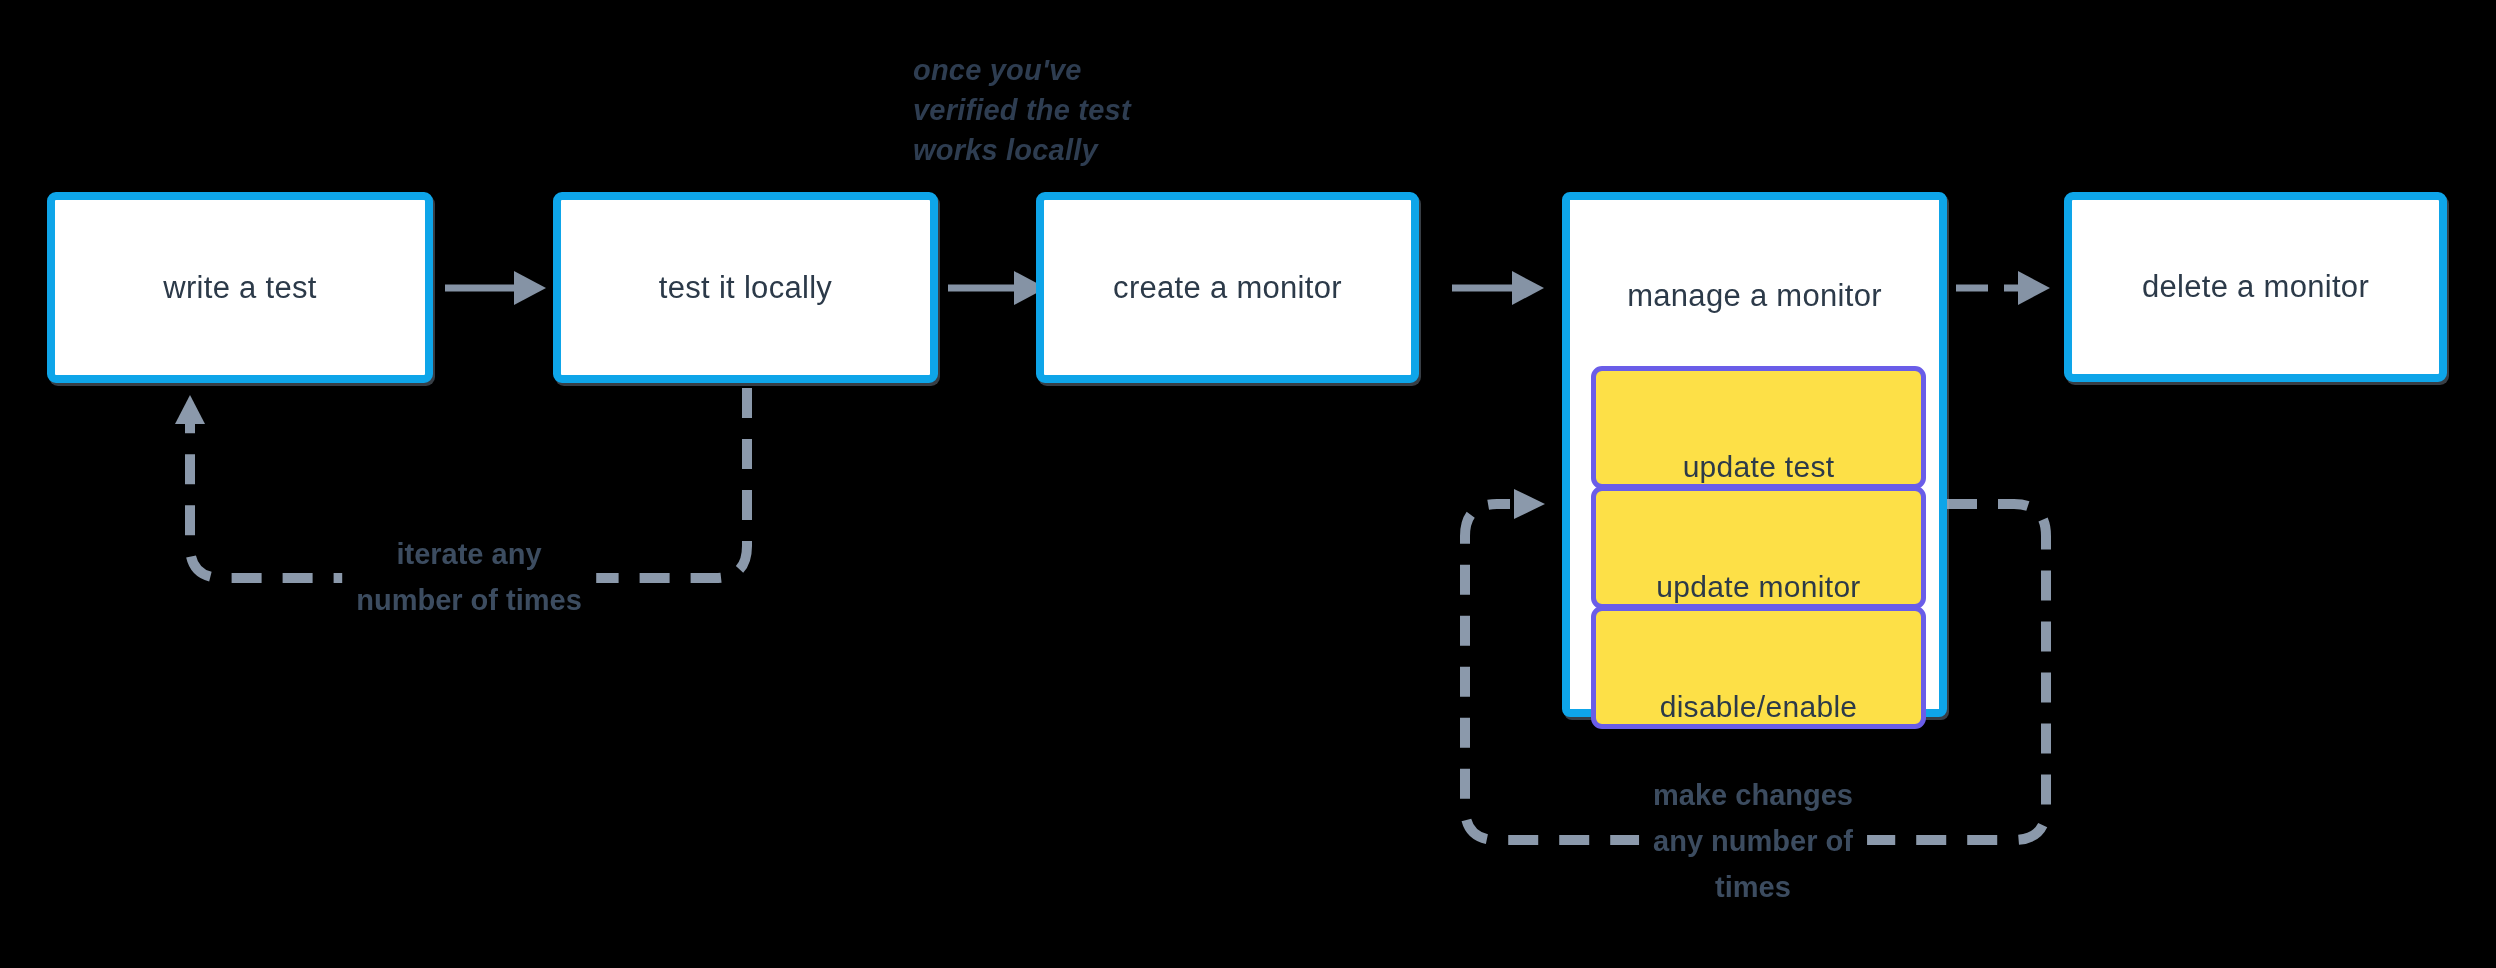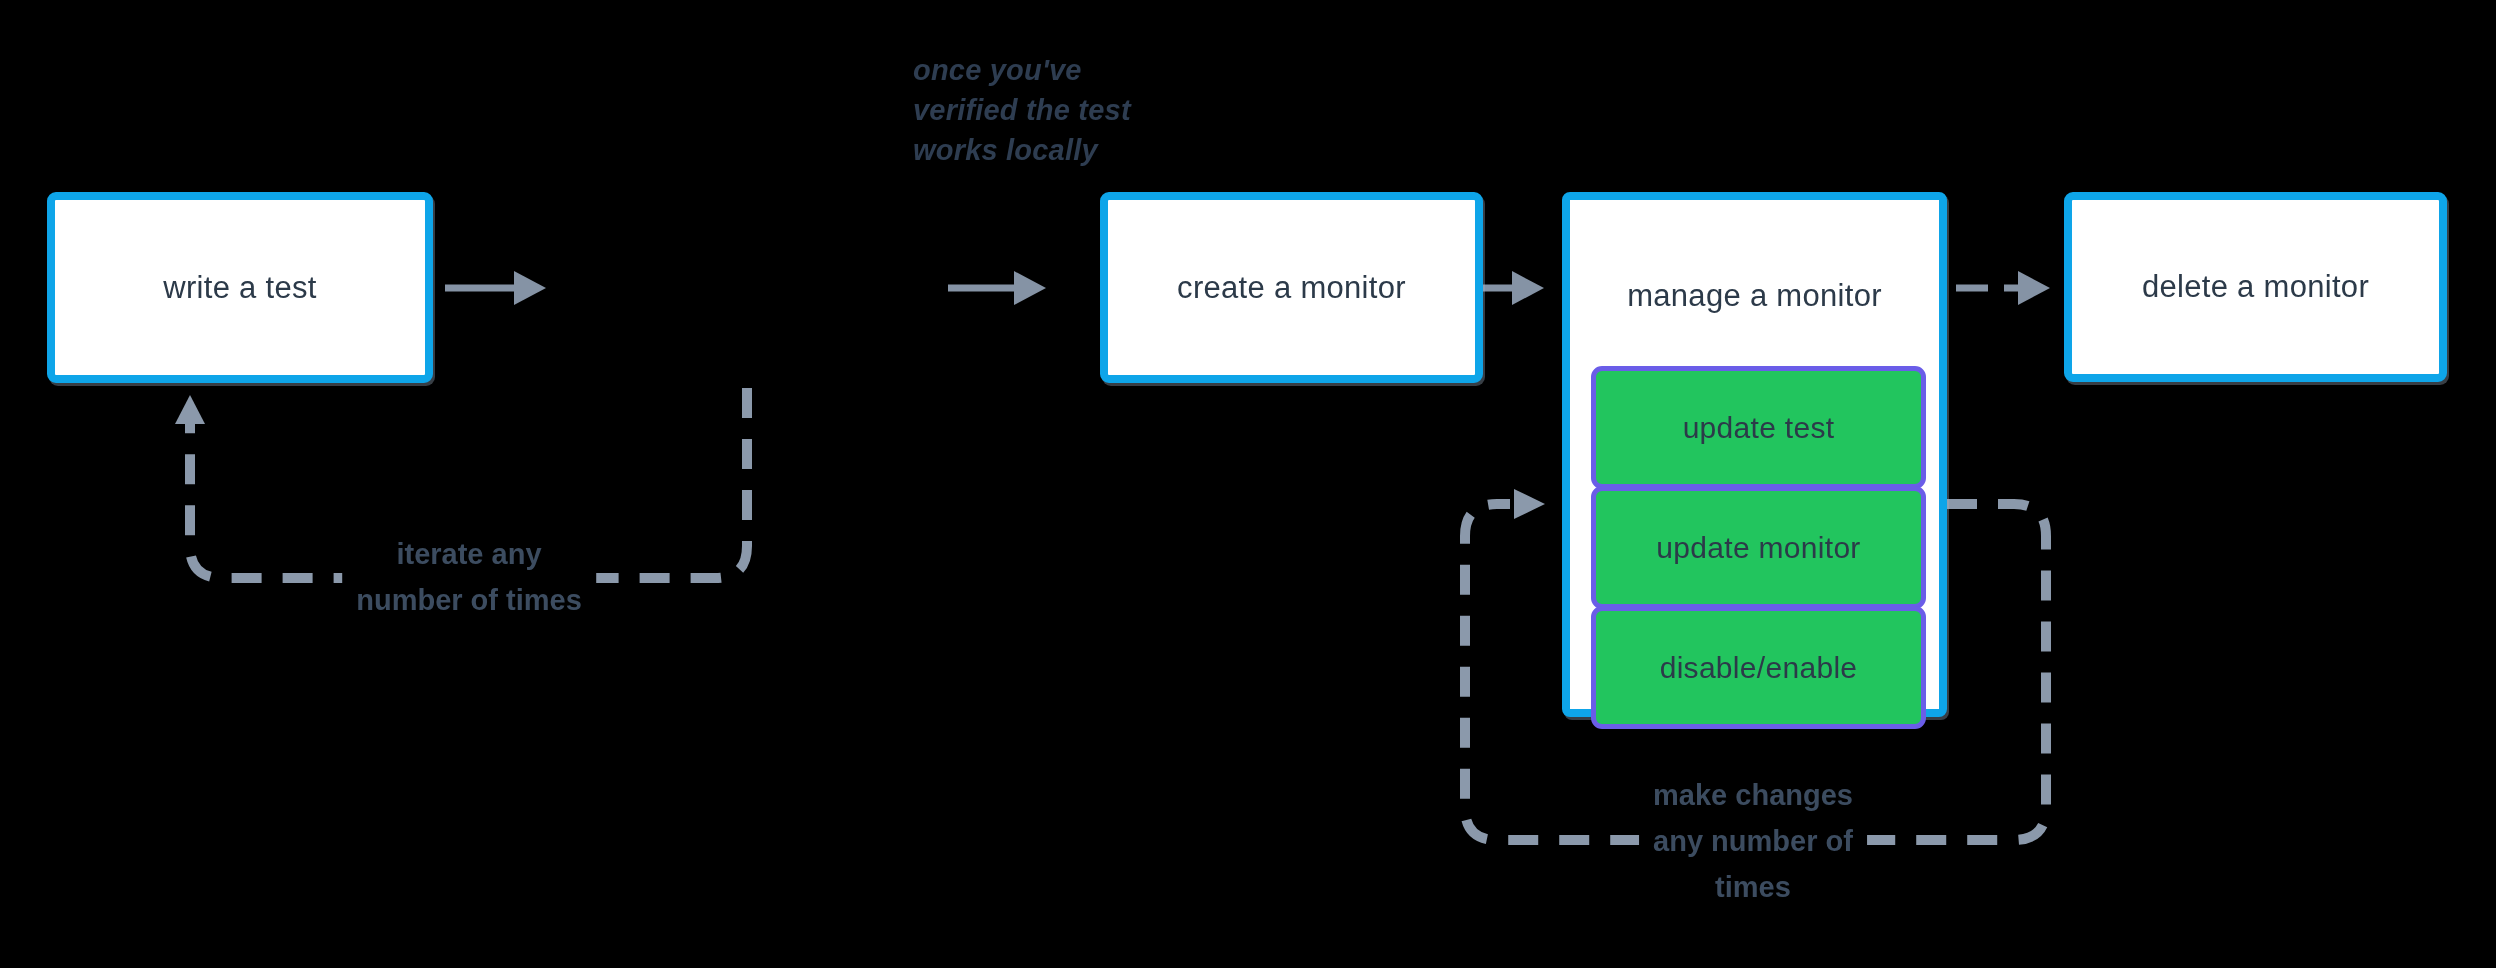--- a/index.html
+++ b/index.html
@@ -16,22 +16,22 @@
   .node-label{
     color:#2c3a49;font-size:31px;font-weight:500;letter-spacing:0.3px;white-space:nowrap;
   }
   .node.tall{display:block;}
   .tall-title{
     position:absolute;left:0;right:0;top:78px;text-align:center;
     color:#2c3a49;font-size:31px;font-weight:500;letter-spacing:0.3px;
   }
   .subbtn{
     position:absolute;left:21px;width:335px;height:123px;box-sizing:border-box;
-    background:#22c55e;border:5px solid #6a5de8;border-radius:11px;
-    display:flex;align-items:center;justify-content:center;
+    background:#fde047;border:5px solid #6a5de8;border-radius:11px;
+    display:flex;align-items:flex-end;justify-content:center;
   }
   .subbtn .node-label{font-size:30px;}
   .annotation{
     position:absolute;color:#2e3d51;font-size:29px;font-weight:600;font-style:italic;
     line-height:40px;letter-spacing:0.2px;white-space:nowrap;
   }
   .loop-label{
     position:absolute;transform:translate(-50%,-50%);background:#000000;
     color:#3c4c60;font-size:29px;font-weight:600;line-height:46px;
     text-align:center;padding:0 14px;white-space:nowrap;
@@ -72,22 +72,25 @@
     <g>
       <path d="M1947,504 H2014 Q2046,504 2046,536 V808 Q2046,840 2014,840 H1497 Q1465,840 1465,808 V536 Q1465,504 1497,504 H1510" stroke="#8b99ab" stroke-width="10" fill="none" stroke-dasharray="30 21"></path>
       <polygon points="1514,489 1514,519 1545,504" fill="#8b99ab"></polygon>
     </g>
   </svg>
 
   <div class="node" style="left:47px;top:192px;width:386px;height:191px;">
     <span class="node-label">write a test</span>
   </div>
 
+  <div class="node" style="left:553px;top:192px;width:385px;height:191px;">
+    <span class="node-label">test it locally</span>
+  </div>
 
-  <div class="node" style="left:1100px;top:192px;width:383px;height:191px;">
+  <div class="node" style="left:1036px;top:192px;width:383px;height:191px;">
     <span class="node-label">create a monitor</span>
   </div>
 
   <div class="node tall" style="left:1562px;top:192px;width:385px;height:525px;border-radius:8px;">
     <div class="tall-title">manage a monitor</div>
     <div class="subbtn" style="top:166px;">
       <span class="node-label">update test</span>
     </div>
     <div class="subbtn" style="top:286px;">
       <span class="node-label">update monitor</span>

